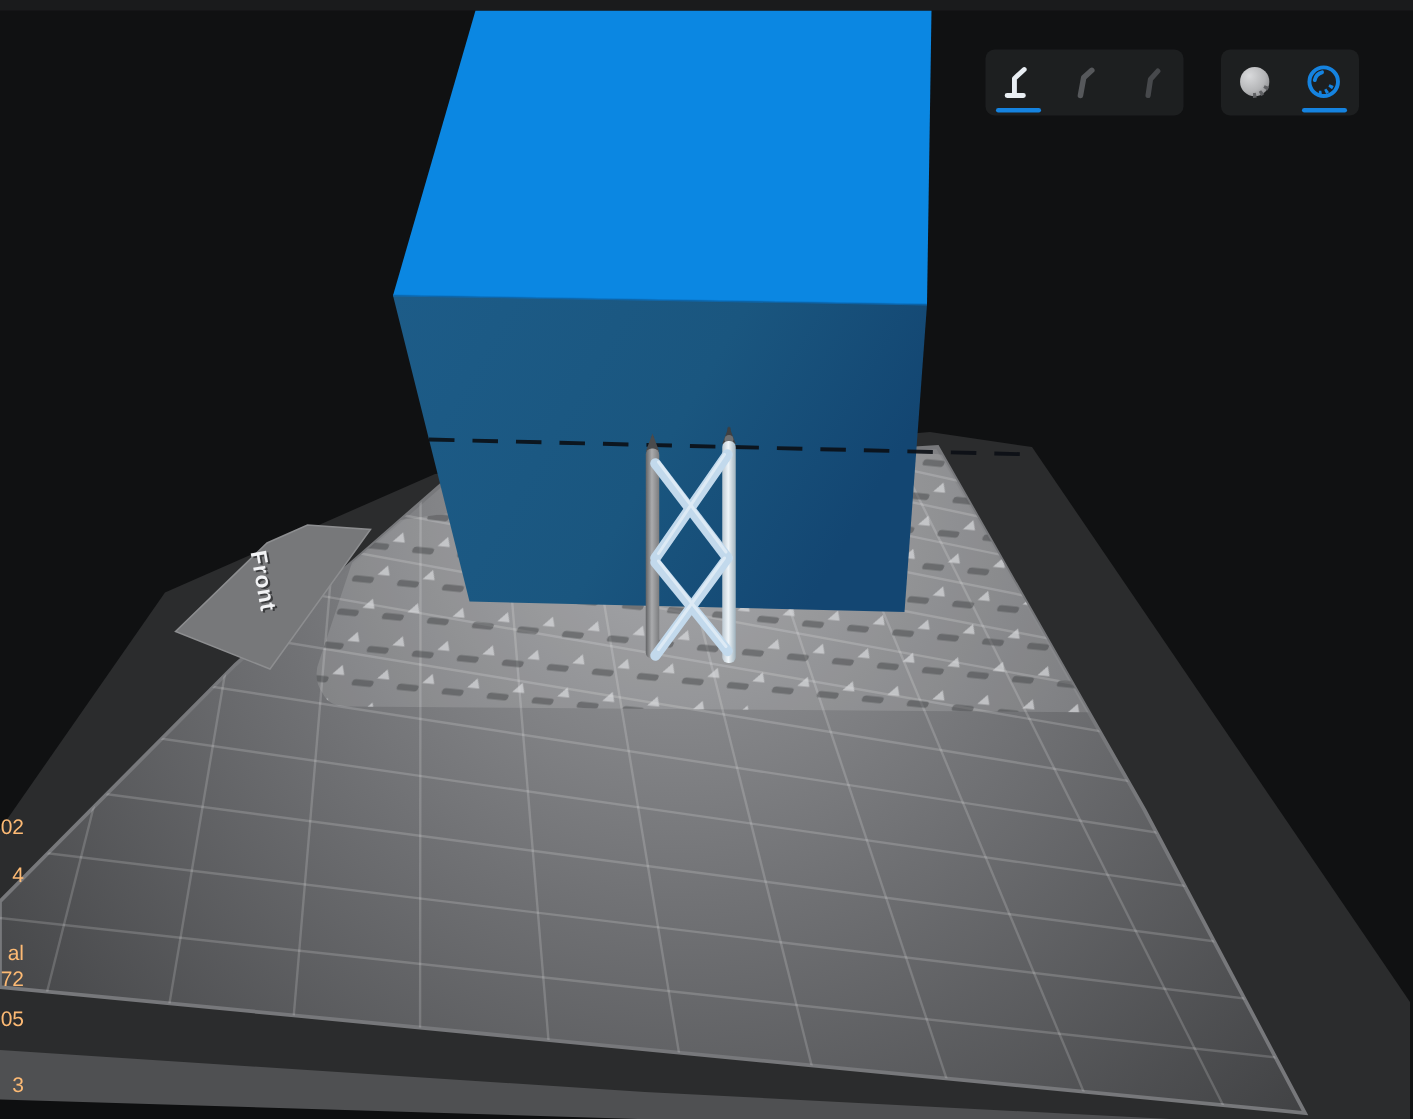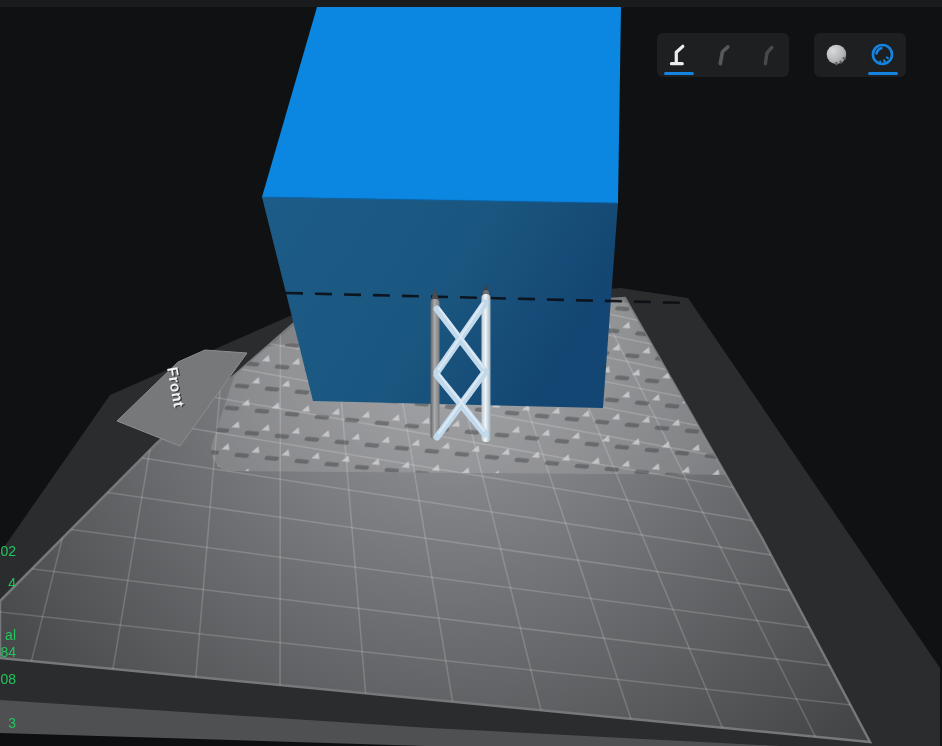--- a/index.html
+++ b/index.html
@@ -16,21 +16,21 @@
     --grid:rgba(255,255,255,0.17);
   }
   *{margin:0;padding:0;box-sizing:border-box;}
   html,body{width:942px;height:746px;overflow:hidden;background:#000;}
   body{font-family:"Liberation Sans", sans-serif;position:relative;}
   .viewport{position:absolute;left:0;top:0;width:942px;height:746px;background:var(--bg);overflow:hidden;}
   .top-strip{position:absolute;left:0;top:0;width:942px;height:7px;background:var(--strip);z-index:5;}
   svg.scene{position:absolute;left:0;top:0;z-index:1;}
   
   .edge-frag{position:absolute;left:0;width:16px;height:16px;overflow:hidden;direction:rtl;
-    color:#22c55e;font-size:14px;line-height:15px;z-index:4;white-space:nowrap;}
+    color:#fdba74;font-size:14px;line-height:15px;z-index:4;white-space:nowrap;}
   
   .tb-panel{position:absolute;top:33px;height:44px;background:var(--panel);border-radius:6px;
     display:flex;align-items:center;justify-content:space-around;z-index:6;}
   #panel-support{left:657px;width:132px;}
   #panel-shading{left:814px;width:92px;}
   .tb-btn{position:relative;width:40px;height:44px;display:flex;align-items:center;justify-content:center;cursor:pointer;}
   .tb-underline{position:absolute;left:5px;bottom:2px;width:30px;height:3.5px;border-radius:2px;background:var(--accent);}
 </style>
 </head>
 <body>
@@ -155,22 +155,22 @@
         <line x1="483" y1="372" x2="439" y2="433"></line>
       </g>
     </g>
   </svg>
 
   <div class="top-strip"></div>
 
   <div class="edge-frag" style="top:544px">02</div>
   <div class="edge-frag" style="top:576px">4</div>
   <div class="edge-frag" style="top:628px">al</div>
-  <div class="edge-frag" style="top:645px">84</div>
-  <div class="edge-frag" style="top:672px">08</div>
+  <div class="edge-frag" style="top:645px">72</div>
+  <div class="edge-frag" style="top:672px">05</div>
   <div class="edge-frag" style="top:716px">3</div>
 
   <div class="tb-panel" id="panel-support">
     <div class="tb-btn">
       <svg width="26" height="26" viewBox="0 0 24 24">
         <path d="M5 20 H15 M9.5 20 V9.5 L15.5 4" fill="none" stroke="#e9eef3" stroke-width="3" stroke-linecap="round" stroke-linejoin="round"></path>
       </svg>
       <div class="tb-underline"></div>
     </div>
     <div class="tb-btn">

